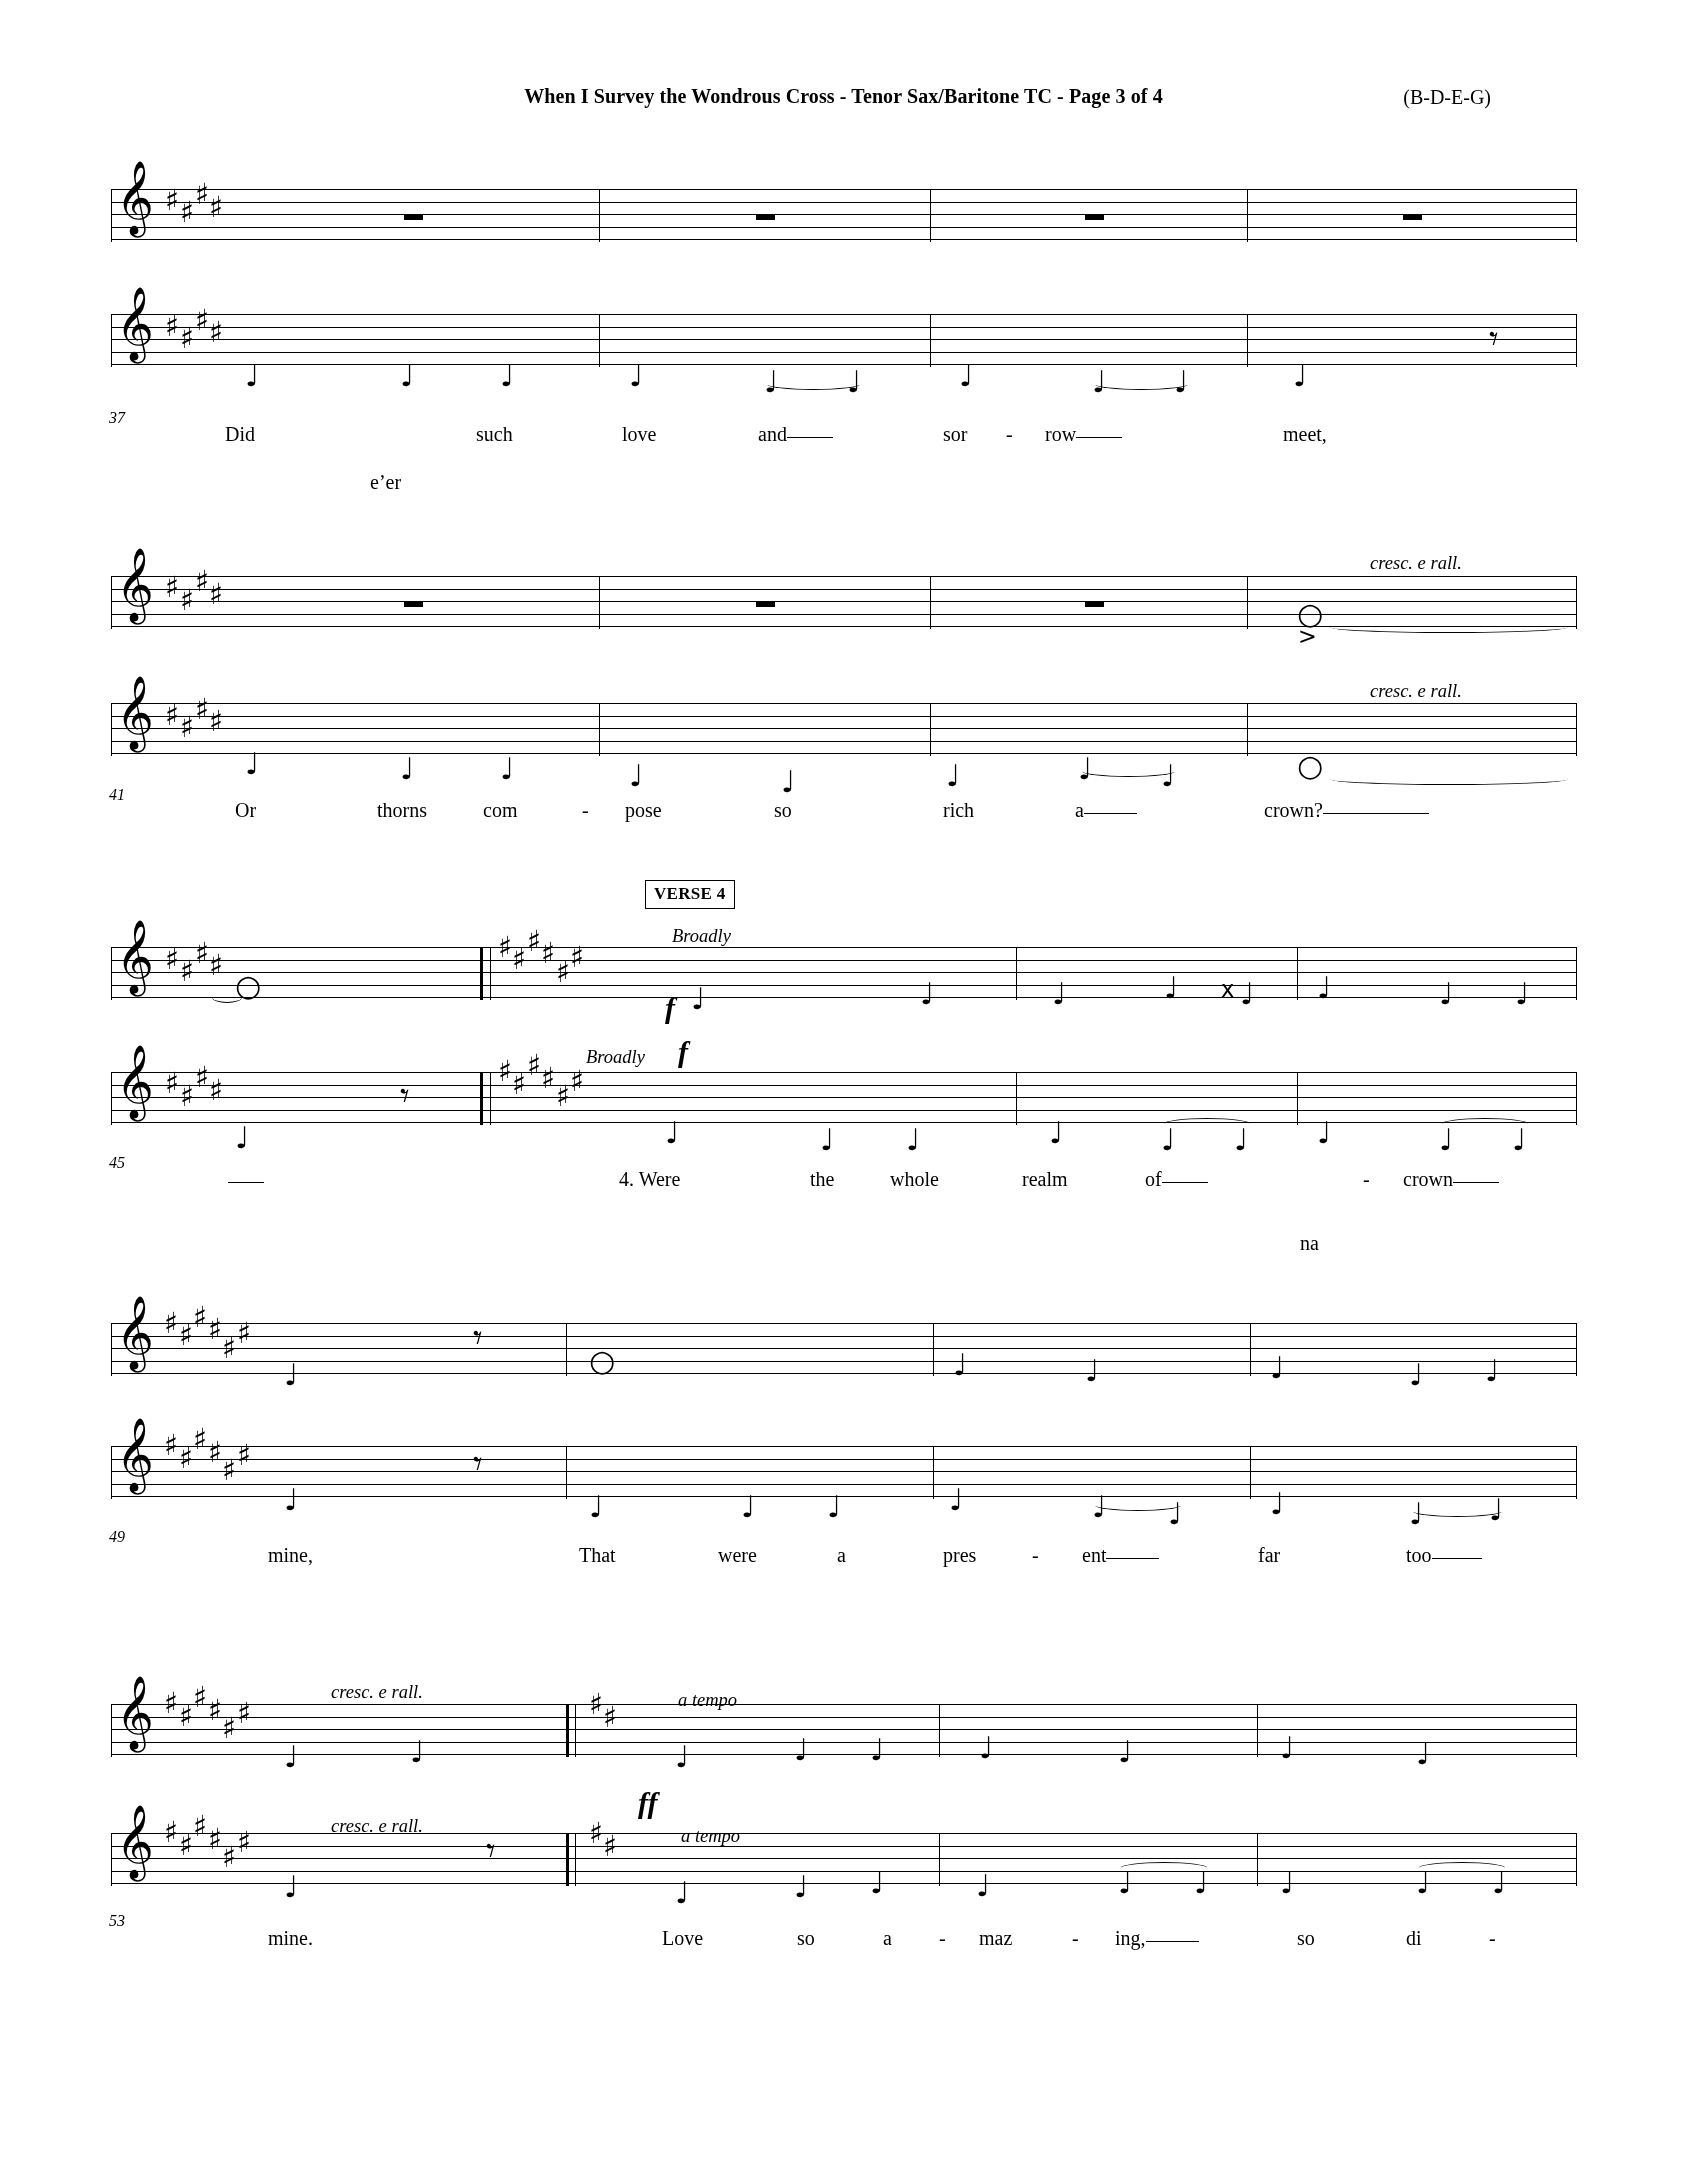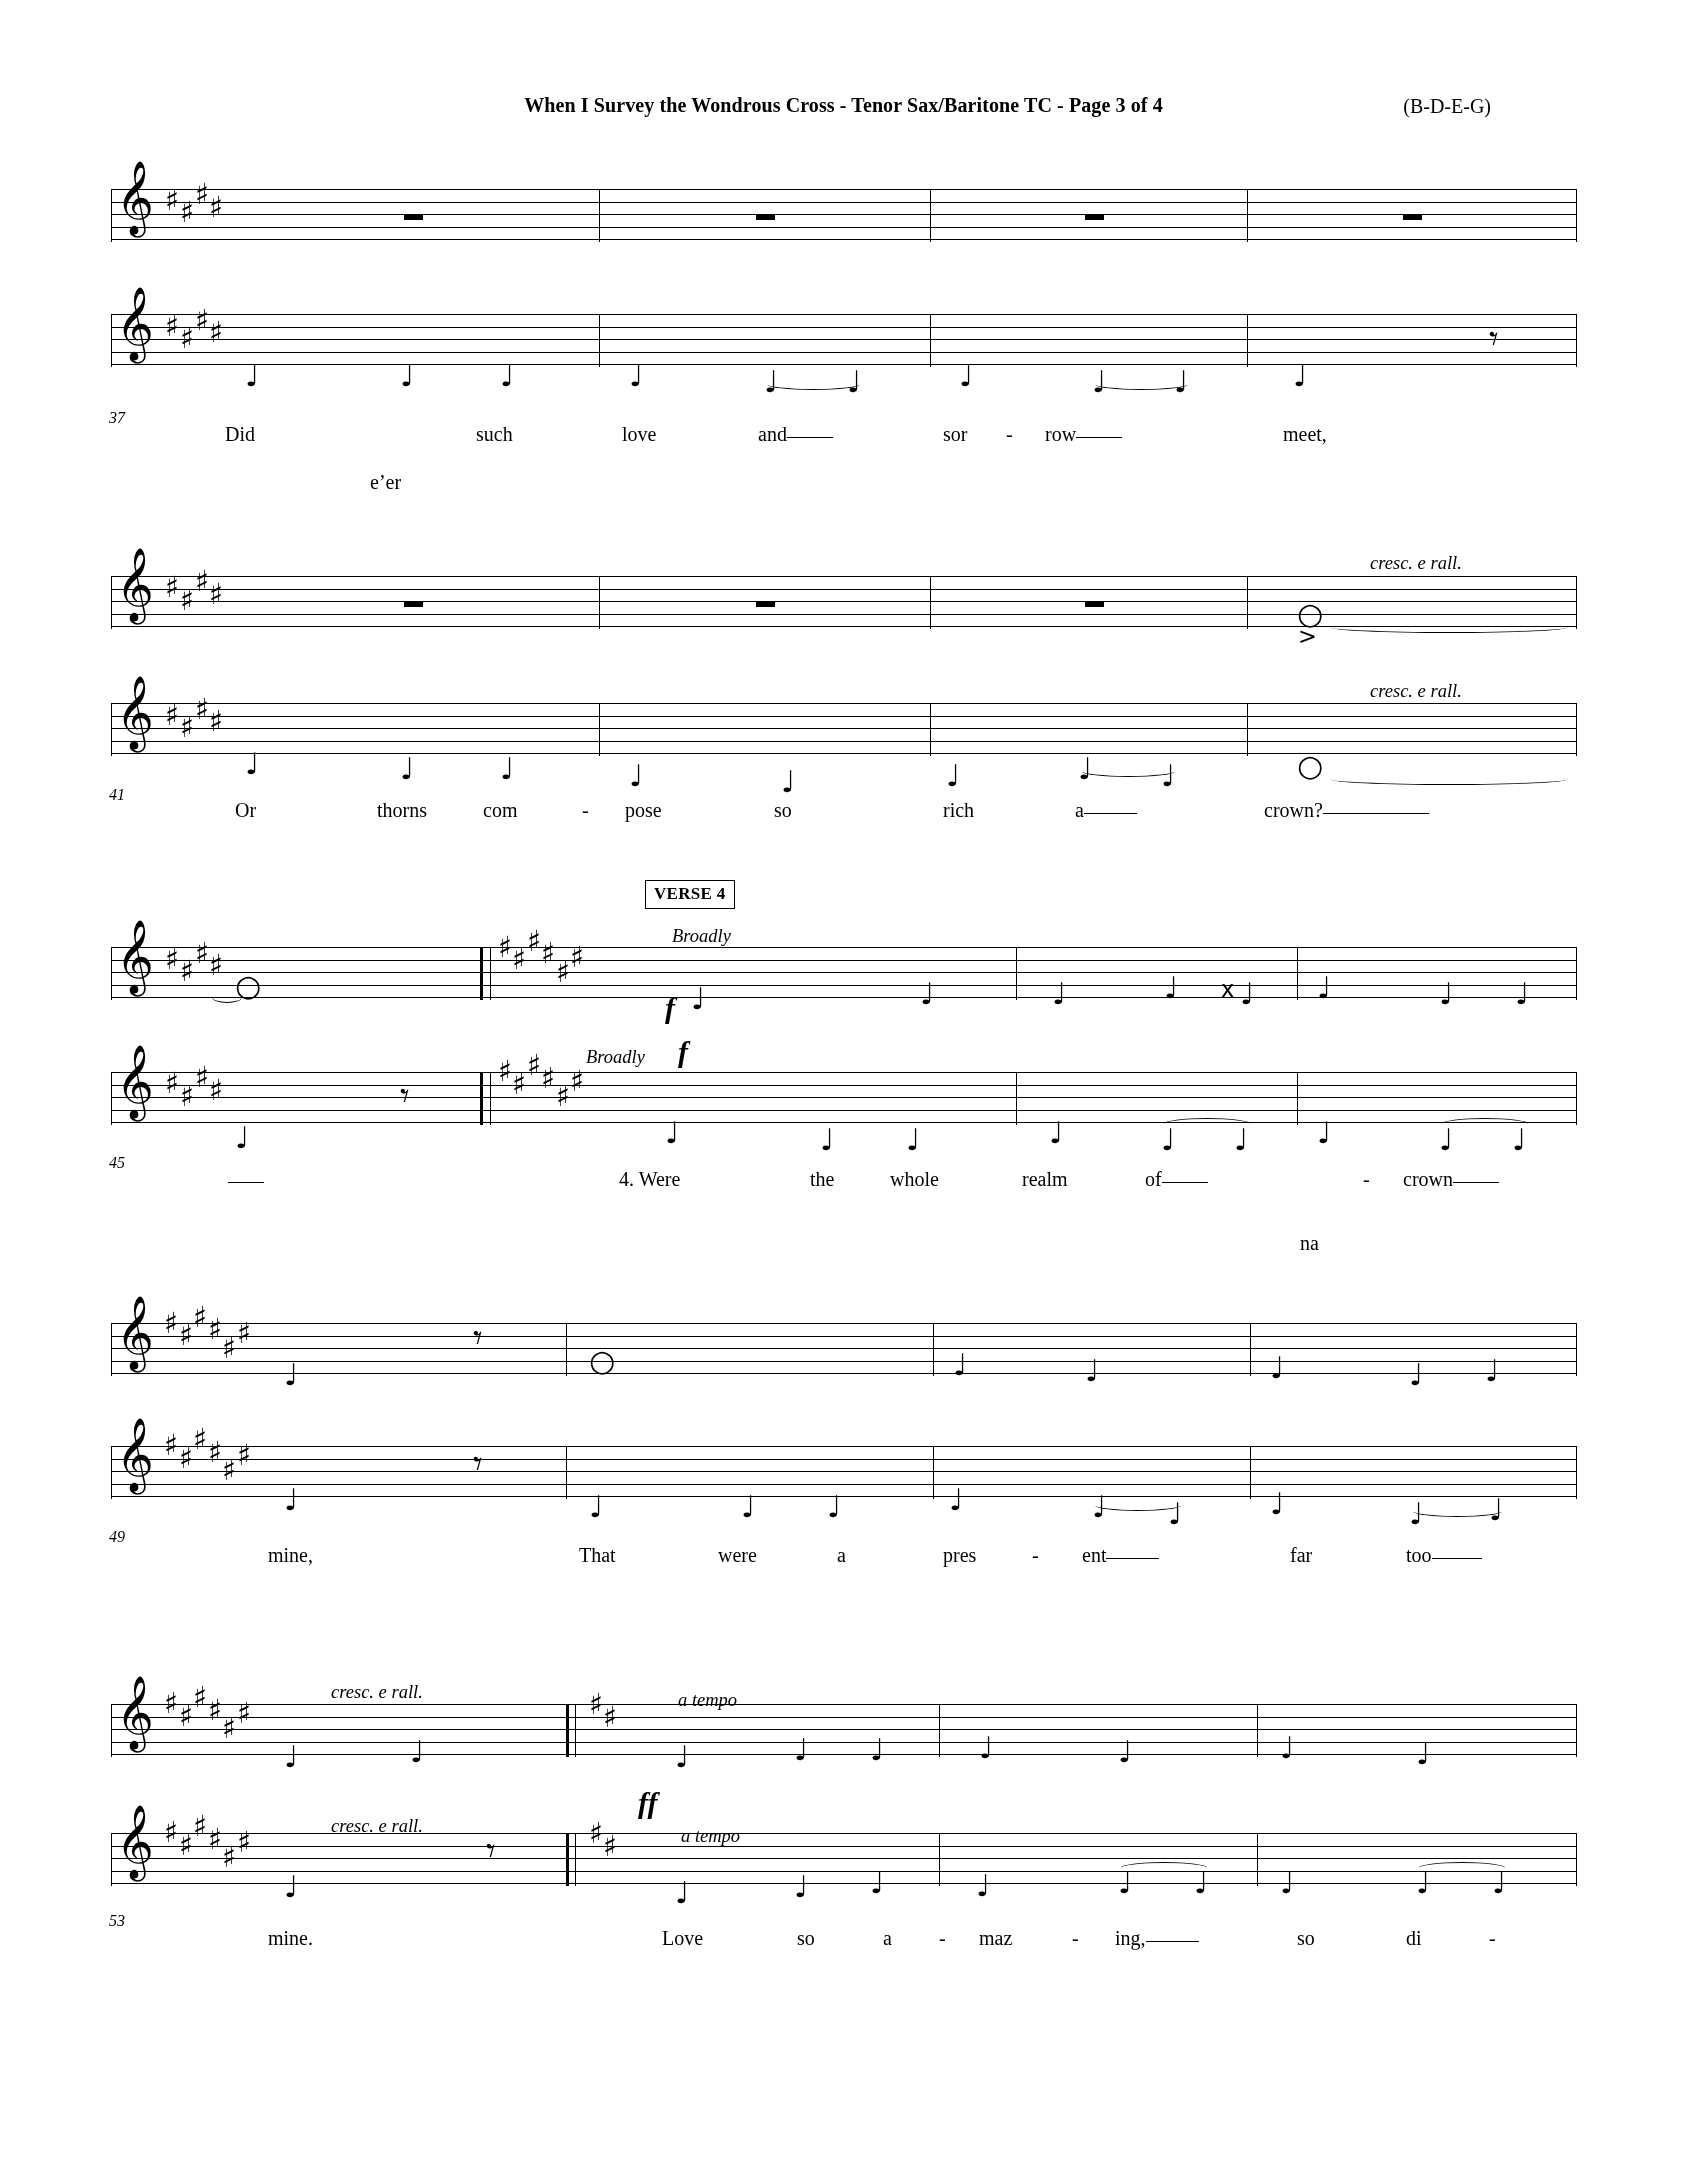--- a/index.html
+++ b/index.html
@@ -17,21 +17,21 @@
   }
   .page {
     position: relative;
     width: 1687px;
     height: 2183px;
   }
 
   
   .header {
     position: absolute;
-    top: 94px;
+    top: 85px;
     left: 0;
     width: 1660px;
     height: 33px;
   }
   .header-title {
     position: absolute;
     left: 0;
     width: 1687px;
     text-align: center;
     font-size: 20px;
@@ -504,21 +504,21 @@
 
     <div class="measnum" style="left:109px; top:1528px;">49</div>
 
     <div class="lyric" style="left:268px; top:1544px;"><span>mine,</span></div>
     <div class="lyric" style="left:579px; top:1544px;"><span>That</span></div>
     <div class="lyric" style="left:718px; top:1544px;"><span>were</span></div>
     <div class="lyric" style="left:837px; top:1544px;"><span>a</span></div>
     <div class="lyric" style="left:943px; top:1544px;"><span>pres</span></div>
     <div class="lyric" style="left:1032px; top:1544px;"><span>-</span></div>
     <div class="lyric" style="left:1082px; top:1544px;"><span>ent</span><span class="ext" style="width:53px;"></span></div>
-    <div class="lyric" style="left:1290px; top:1544px;"><span>far</span></div>
+    <div class="lyric" style="left:1258px; top:1544px;"><span>far</span></div>
     <div class="lyric" style="left:1406px; top:1544px;"><span>too</span><span class="ext" style="width:50px;"></span></div>
   </div>
 
   <div class="system" style="top:0;">
 
     <div class="expr" style="left:331px; top:1682px;">cresc. e rall.</div>
     <div class="expr" style="left:678px; top:1690px;">a tempo</div>
     <div class="expr" style="left:331px; top:1816px;">cresc. e rall.</div>
     <div class="expr" style="left:681px; top:1826px;">a tempo</div>
     <div class="dyn" style="left:638px; top:1786px;">ff</div>

